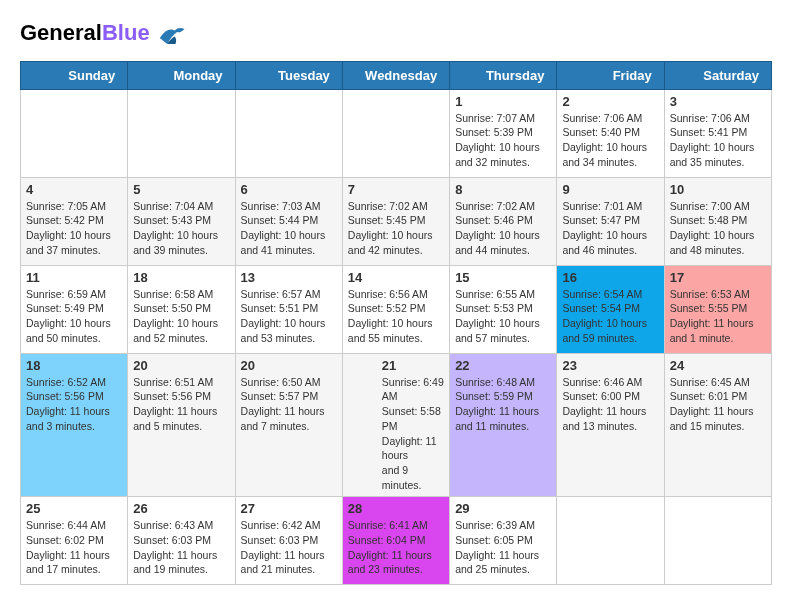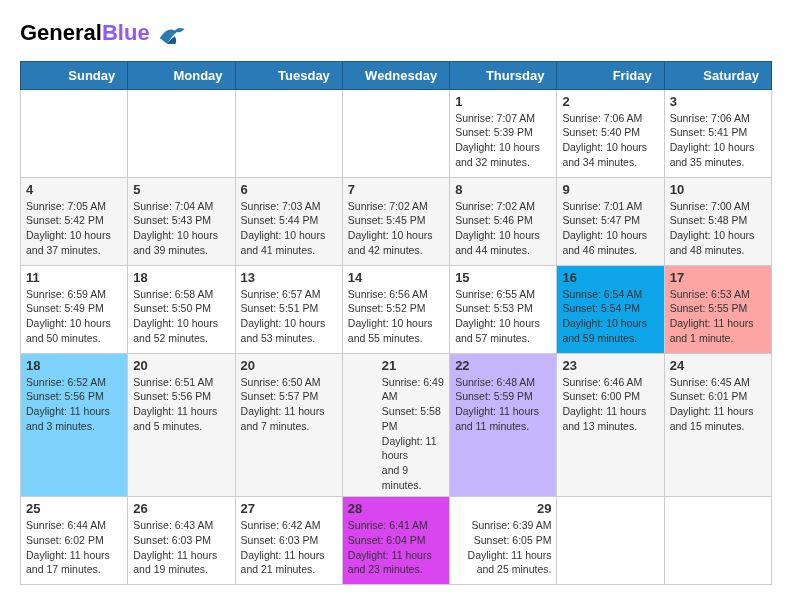--- a/index.html
+++ b/index.html
@@ -225,21 +225,21 @@
           <div class="day-info">Sunrise: 6:43 AM<br>Sunset: 6:03 PM<br>Daylight: 11 hours<br>and 19 minutes.</div>
         </td>
         <td style="background-color: rgb(255, 255, 255);">
           <span class="day-num">27</span>
           <div class="day-info">Sunrise: 6:42 AM<br>Sunset: 6:03 PM<br>Daylight: 11 hours<br>and 21 minutes.</div>
         </td>
         <td style="background-color: #d946ef;">
           <span class="day-num">28</span>
           <div class="day-info">Sunrise: 6:41 AM<br>Sunset: 6:04 PM<br>Daylight: 11 hours<br>and 23 minutes.</div>
         </td>
-        <td style="background-color: rgb(255, 255, 255); text-align: right;">
+        <td style="background-color: rgb(255, 255, 255);">
           <span class="day-num">29</span>
           <div class="day-info">Sunrise: 6:39 AM<br>Sunset: 6:05 PM<br>Daylight: 11 hours<br>and 25 minutes.</div>
         </td>
         <td class="empty"></td>
         <td class="empty"></td>
       </tr>
     </tbody>
 </table>
 
 </body></html>

